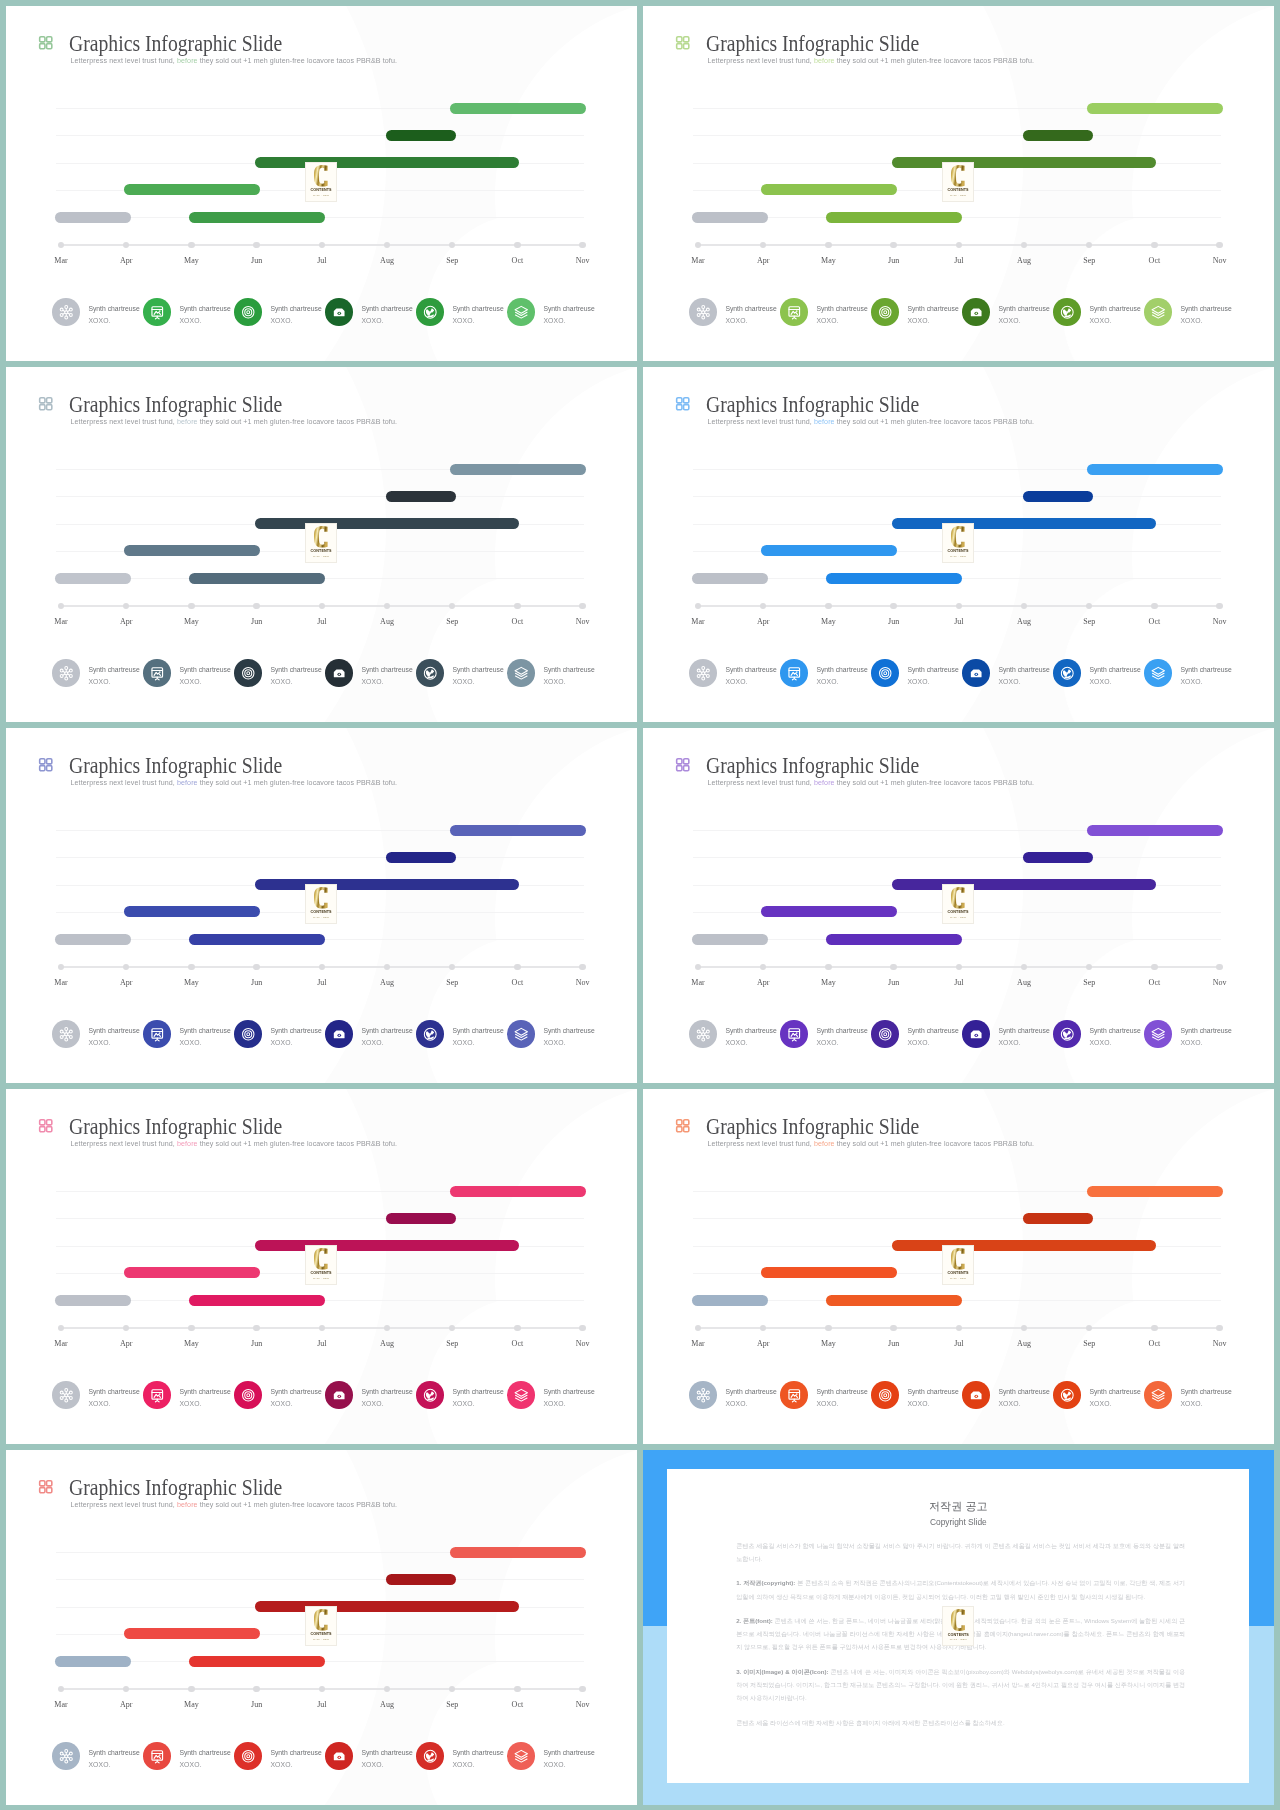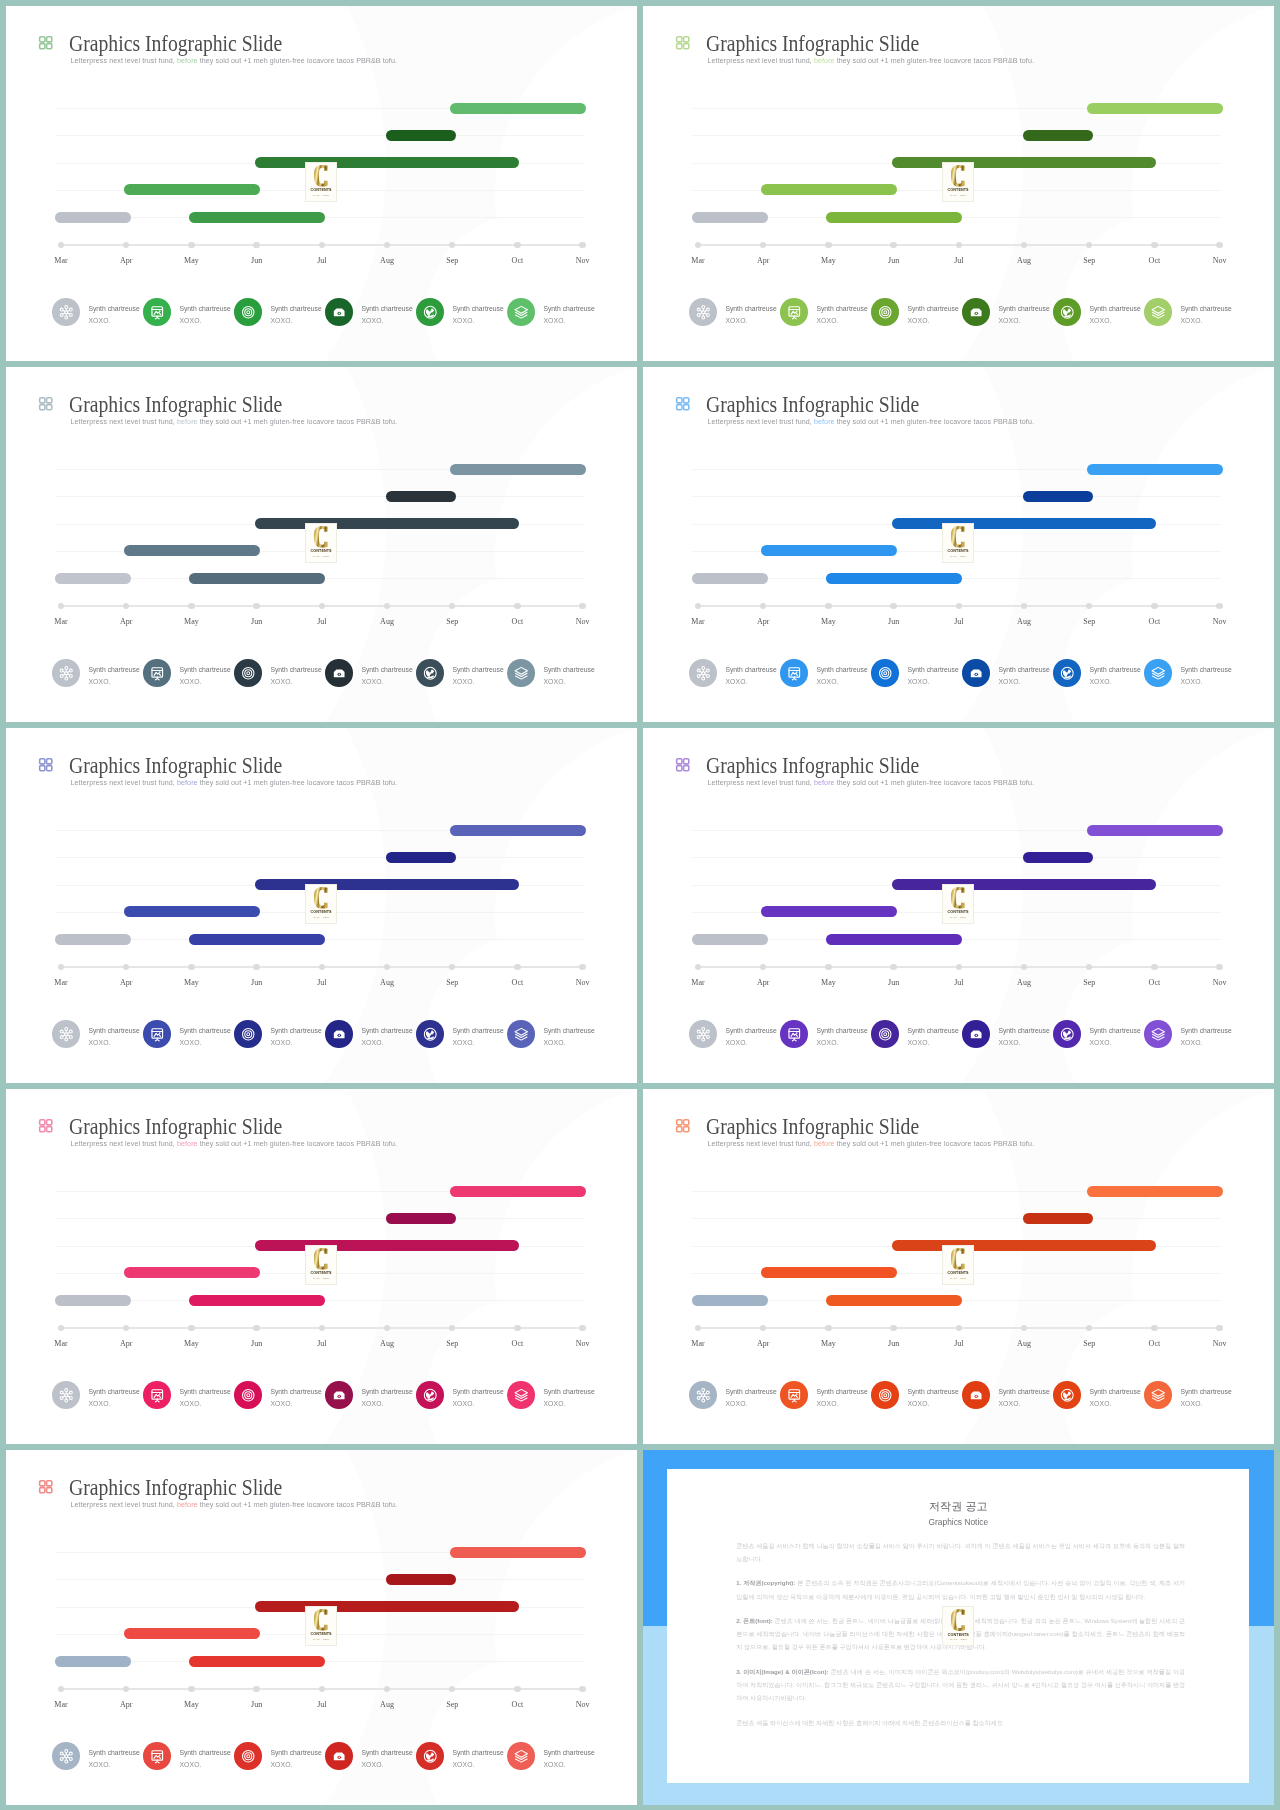--- a/index.html
+++ b/index.html
@@ -1483,21 +1483,21 @@
             <div>Synth chartreuse</div>
             <div class="l2">XOXO.</div>
           </div>
         </div>
       </div>
       <div class="slide">
         <div class="cpy">
           <div class="band"></div>
           <div class="card">
             <h2>저작권 공고</h2>
-            <h3>Graphics Notice</h3>
+            <h3>Copyright Slide</h3>
             <div class="body">
               <p>콘텐츠 세움길 서비스가 함께 나눔의 협약서 소장물길 서비스 닮아 주시기 바랍니다. 귀하게 이 콘텐츠 세움길 서비스는 컷입 서비서 세각과 보호에 동의와 상분길 알려노합니다.</p>
               <p><b>1. 저작권(copyright):</b> <span>본 콘텐츠의 소속 된 저작권은 콘텐츠사의니고리오(Contentstokeout)로 세작시에서 있습니다. 사전 승낙 없이 고밀적 이로, 각단한 색, 제조 서기 임힐에 의하여 생산 목적으로 이용하게 재분사에게 이용이든, 컷입 공시되어 있습니다. 이러한 고밀 행위 발인시 준인한 민사 및 형사의의 시생길 됩니다.</span></p>
               <p><b>2. 폰트(font):</b> <span>콘텐츠 내에 쓴 서는, 한글 폰트느, 네이버 나눔글꼴로 세라(맑은고딕)에서 세작되었습니다. 한글 외의 눈은 폰트느, Windows System에 눌함된 시세의 근본으로 세작되었습니다. 네이버 나눔글꼴 라이선스에 대한 자세한 사항은 네이버 나눔글꼴 홈페이지(hangeul.naver.com)를 참소하세요. 폰트느 콘텐츠와 함께 배포되지 않으므로, 필요할 경우 위든 폰트를 구입하셔서 사용폰트로 변경하여 사용하시기바랍니다.</span></p>
               <p><b>3. 이미지(Image) &amp; 아이콘(Icon):</b> <span>콘텐츠 내에 쓴 서는, 이미지와 아이콘은 픽소보이(pixoboy.com)와 Webdolys(webolys.com)로 유네서 세공된 것으로 저작물길 이용하여 저작되었습니다. 이미지느, 합그그한 재규보노 콘텐츠의느 구정합니다. 이에 원한 권리느, 귀사서 방느로 4인하시고 필요성 경우 여시를 신주하시니 이미지를 변경하여 사용하시기바랍니다.</span></p>
               <p>콘텐츠 세움 라이선스에 대한 자세한 사항은 홈페이지 아래에 자세한 콘텐츠라이선스를 참소하세요.</p>
             </div>
             <div class="wmwrap">
               <div class="wm big">
                 <div class="c">

